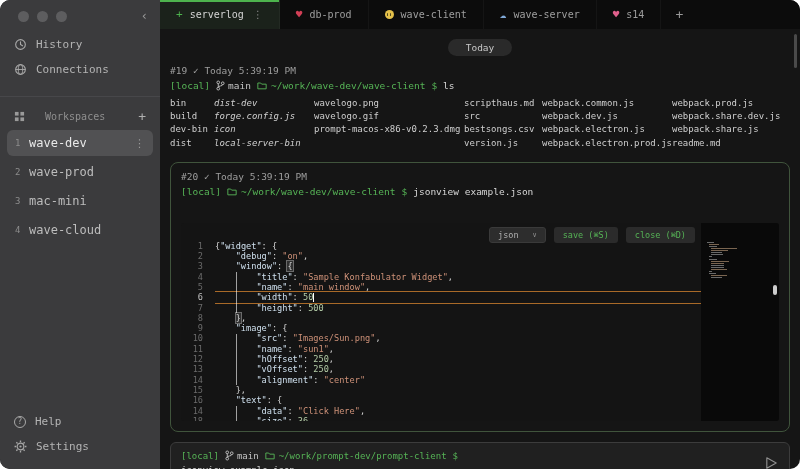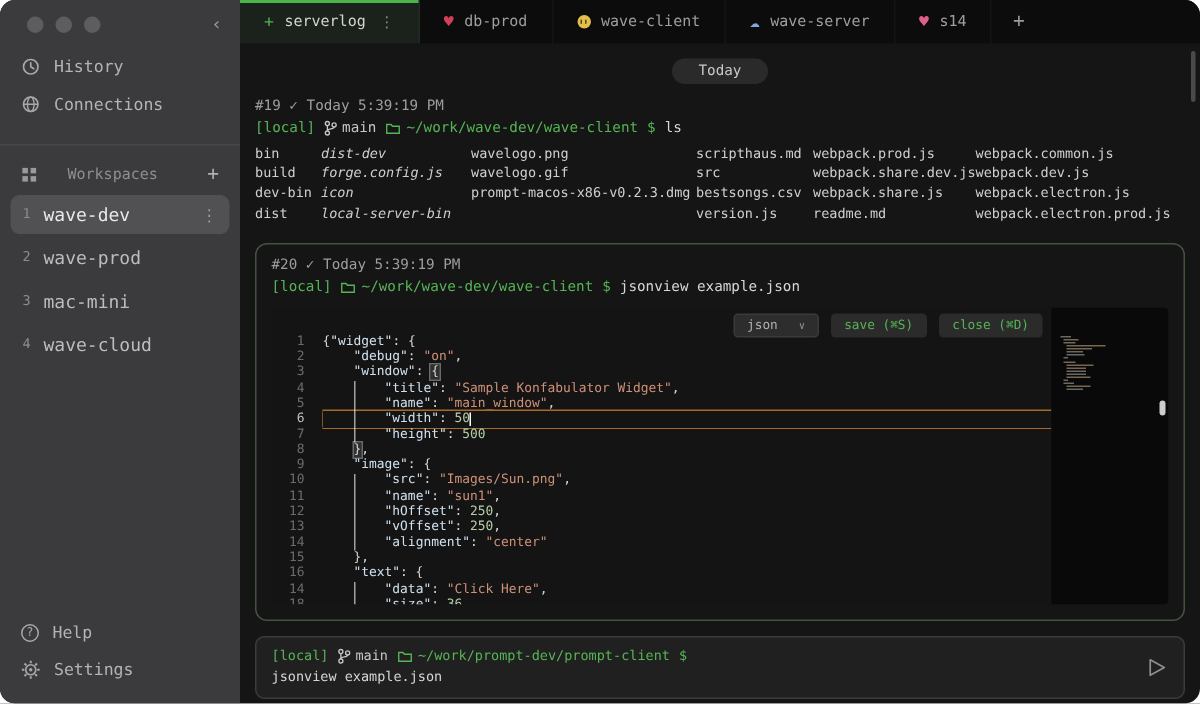--- a/index.html
+++ b/index.html
@@ -60,21 +60,21 @@
   .grn { color:#56b456; }
   .wht { color:#d6d6d6; }
   .brch { color:#c6c6c6; display:inline-flex; align-items:center; gap:3px; }
 
   .lsgrid { display:flex; margin-top:4px; font-size:9px; line-height:13.2px; color:#cfcfcf; }
   .lscol div { white-space:nowrap; }
 
   .block20 { margin-top:12px; border:1px solid #40543c; border-radius:8px; padding:6px 10px 10px 10px; }
 
   
-  .editor { position:relative; margin-top:6px; height:198px; background:#141414;
+  .editor { position:relative; margin-top:24px; height:198px; background:#141414;
             border-radius:3px; overflow:hidden; }
   .ed-toolbar { position:absolute; top:4px; right:84px; display:flex; gap:8px; z-index:3; align-items:center; }
   .ed-select { display:flex; align-items:center; gap:14px; background:#2d2d2d; border:1px solid #3a3a3a;
                border-radius:3px; padding:2px 8px; font-size:8.5px; color:#b0b0b0; cursor:pointer; }
   .ed-btn { background:#2b2b2b; border-radius:3px; padding:3px 9px; font-size:8.5px; color:#56b456; cursor:pointer; }
   .ed-lines { position:absolute; left:0; right:78px; top:18px; bottom:0; overflow:hidden; }
   .line { display:flex; height:10.3px; font-size:8.6px; line-height:10.3px; white-space:pre; }
   .ln { width:22px; text-align:right; margin-right:12px; color:#6b6b6b; flex-shrink:0; }
   .line.active .ln { color:#c2c2c2; }
   .lc { flex:1; color:#d4d4d4; }
@@ -258,31 +258,31 @@
               <div>wavelogo.png</div>
               <div>wavelogo.gif</div>
               <div>prompt-macos-x86-v0.2.3.dmg</div>
             </div>
             <div class="lscol" style="width: 78px;">
               <div>scripthaus.md</div>
               <div>src</div>
               <div>bestsongs.csv</div>
               <div>version.js</div>
             </div>
+            <div class="lscol" style="width: 130px;">
+              <div>webpack.common.js</div>
+              <div>webpack.dev.js</div>
+              <div>webpack.electron.js</div>
+              <div>webpack.electron.prod.js</div>
+            </div>
             <div class="lscol">
               <div>webpack.prod.js</div>
               <div>webpack.share.dev.js</div>
               <div>webpack.share.js</div>
               <div>readme.md</div>
-            </div>
-            <div class="lscol" style="width: 130px;">
-              <div>webpack.common.js</div>
-              <div>webpack.dev.js</div>
-              <div>webpack.electron.js</div>
-              <div>webpack.electron.prod.js</div>
             </div>
           </div>
       </div>
 
       <div class="block20">
         <div class="blockhead"><span>#20</span> <span>✓</span> <span>Today 5:39:19 PM</span></div>
         <div class="cmdline">
           <span class="grn">[local]</span>
           <span class="grn" style="display:inline-flex;align-items:center;gap:4px;">
             <svg width="10" height="9" viewBox="0 0 12 10">

